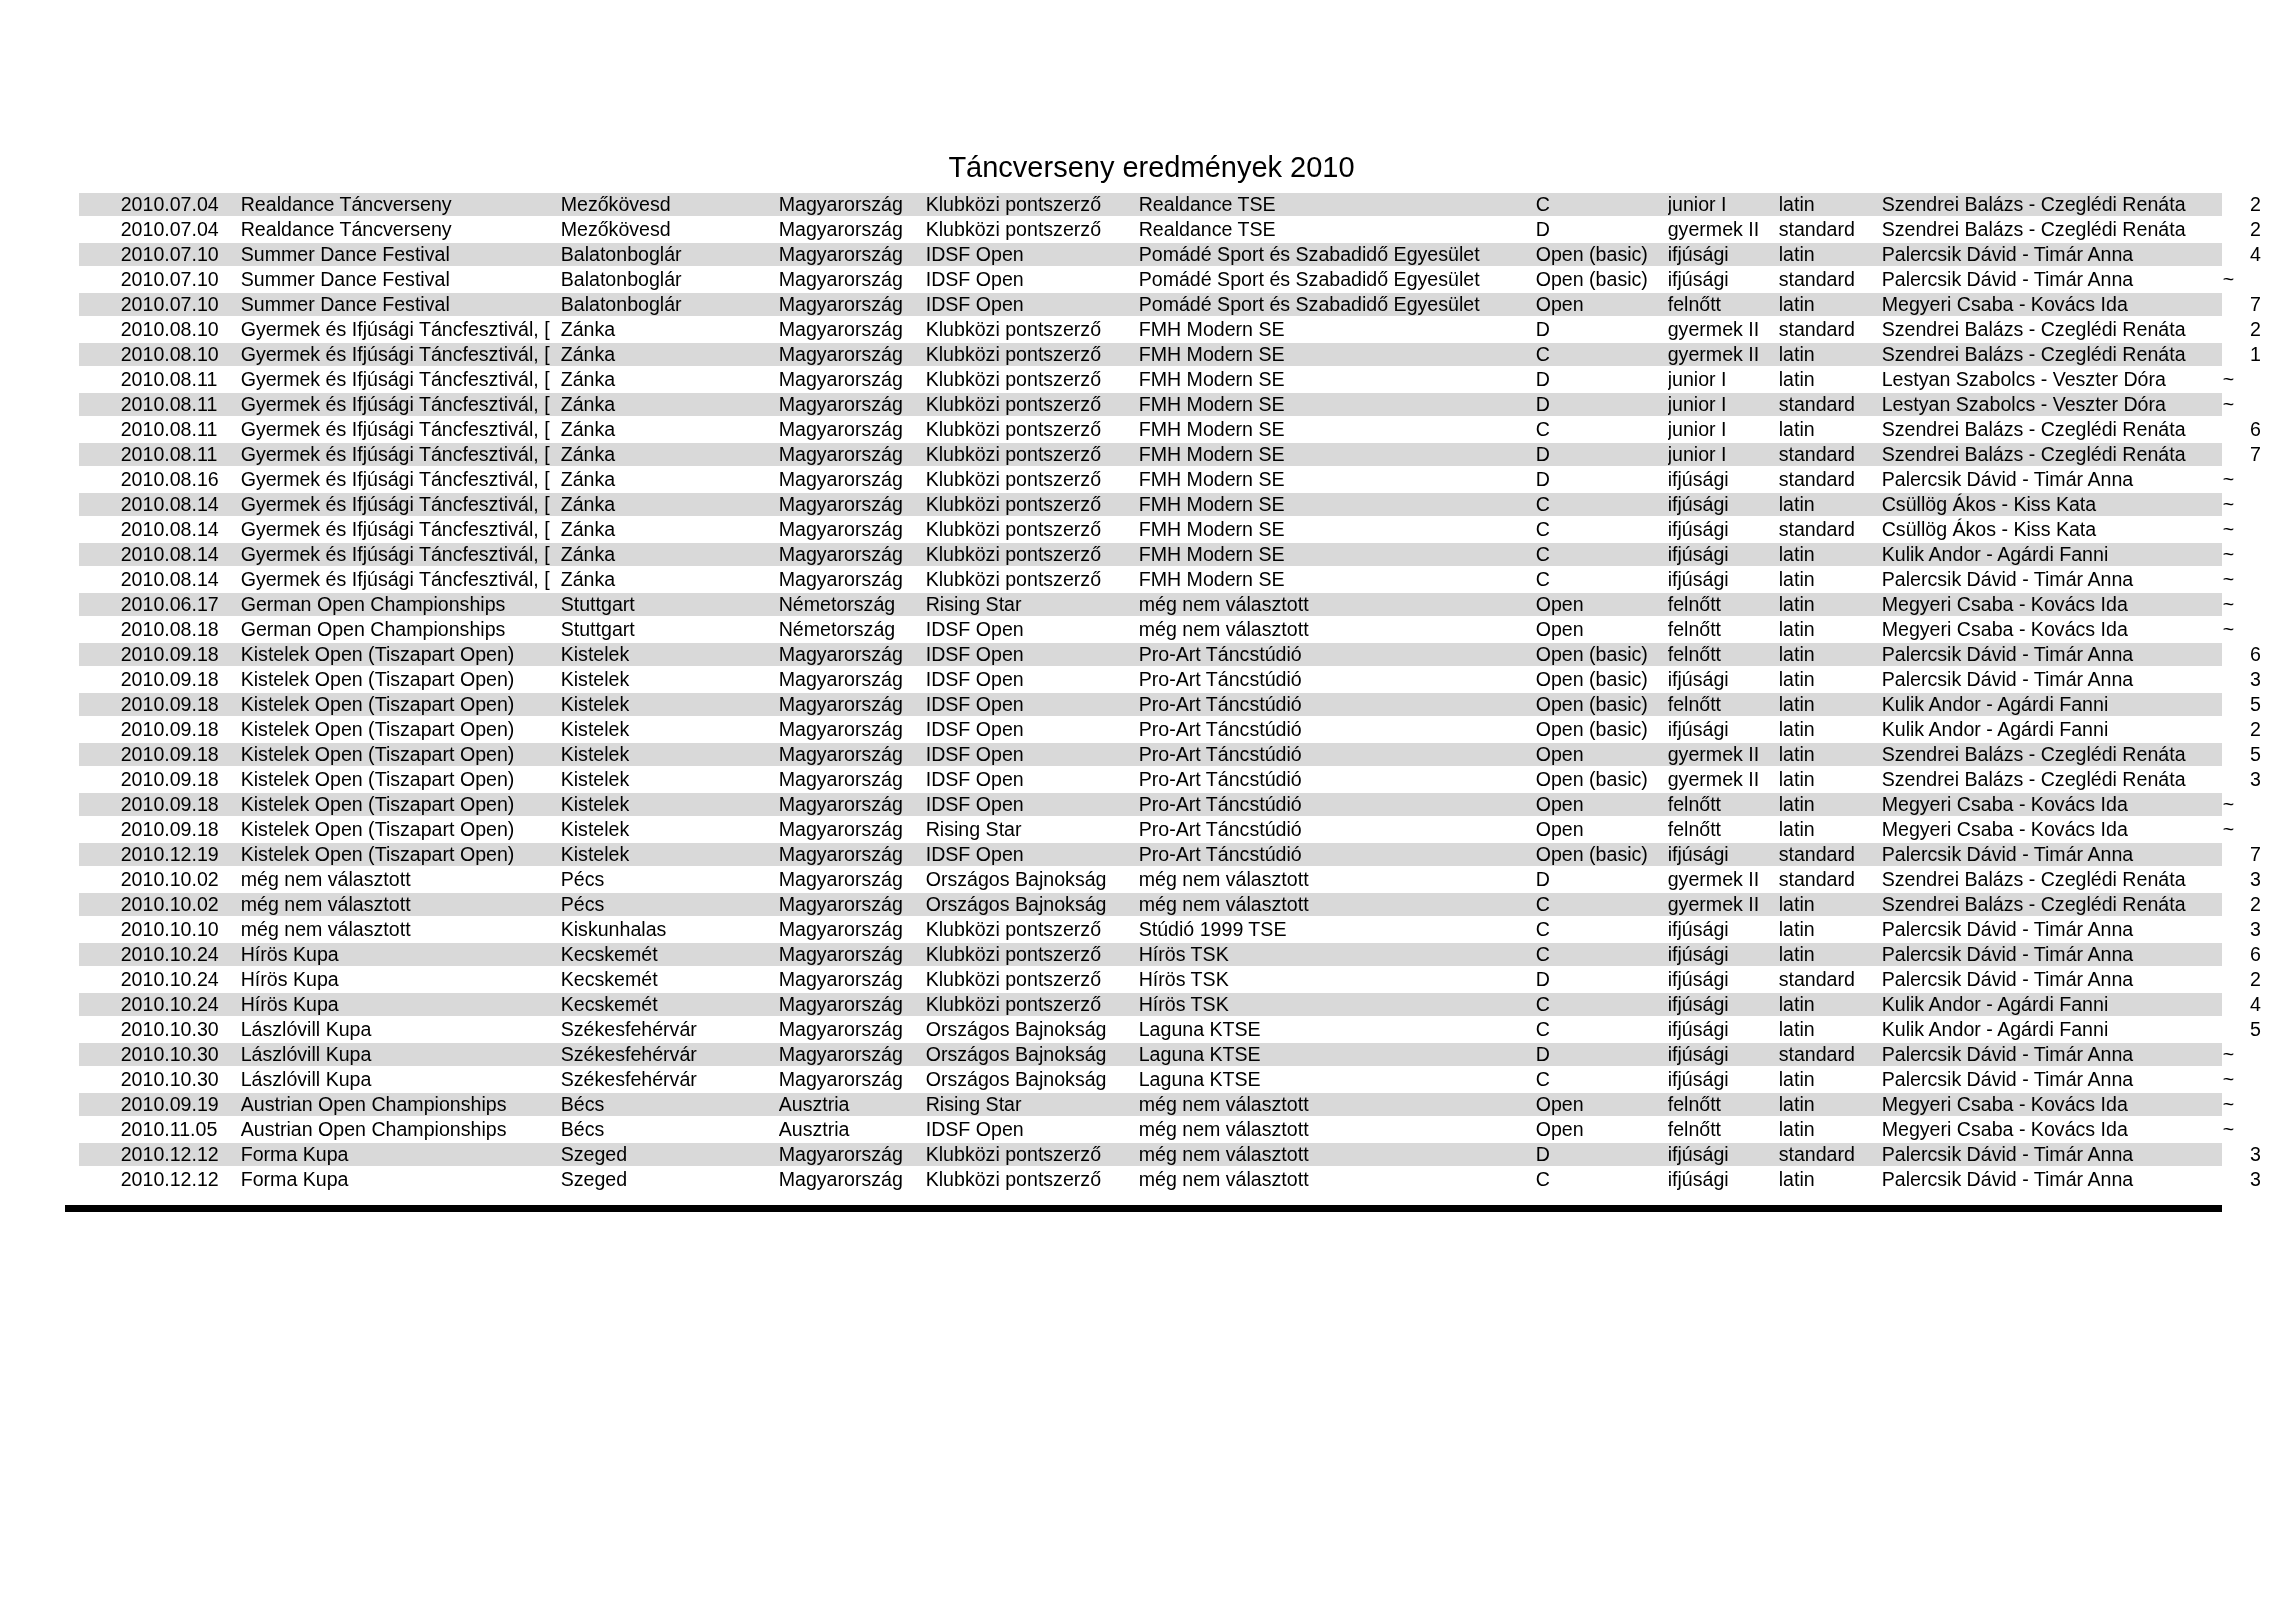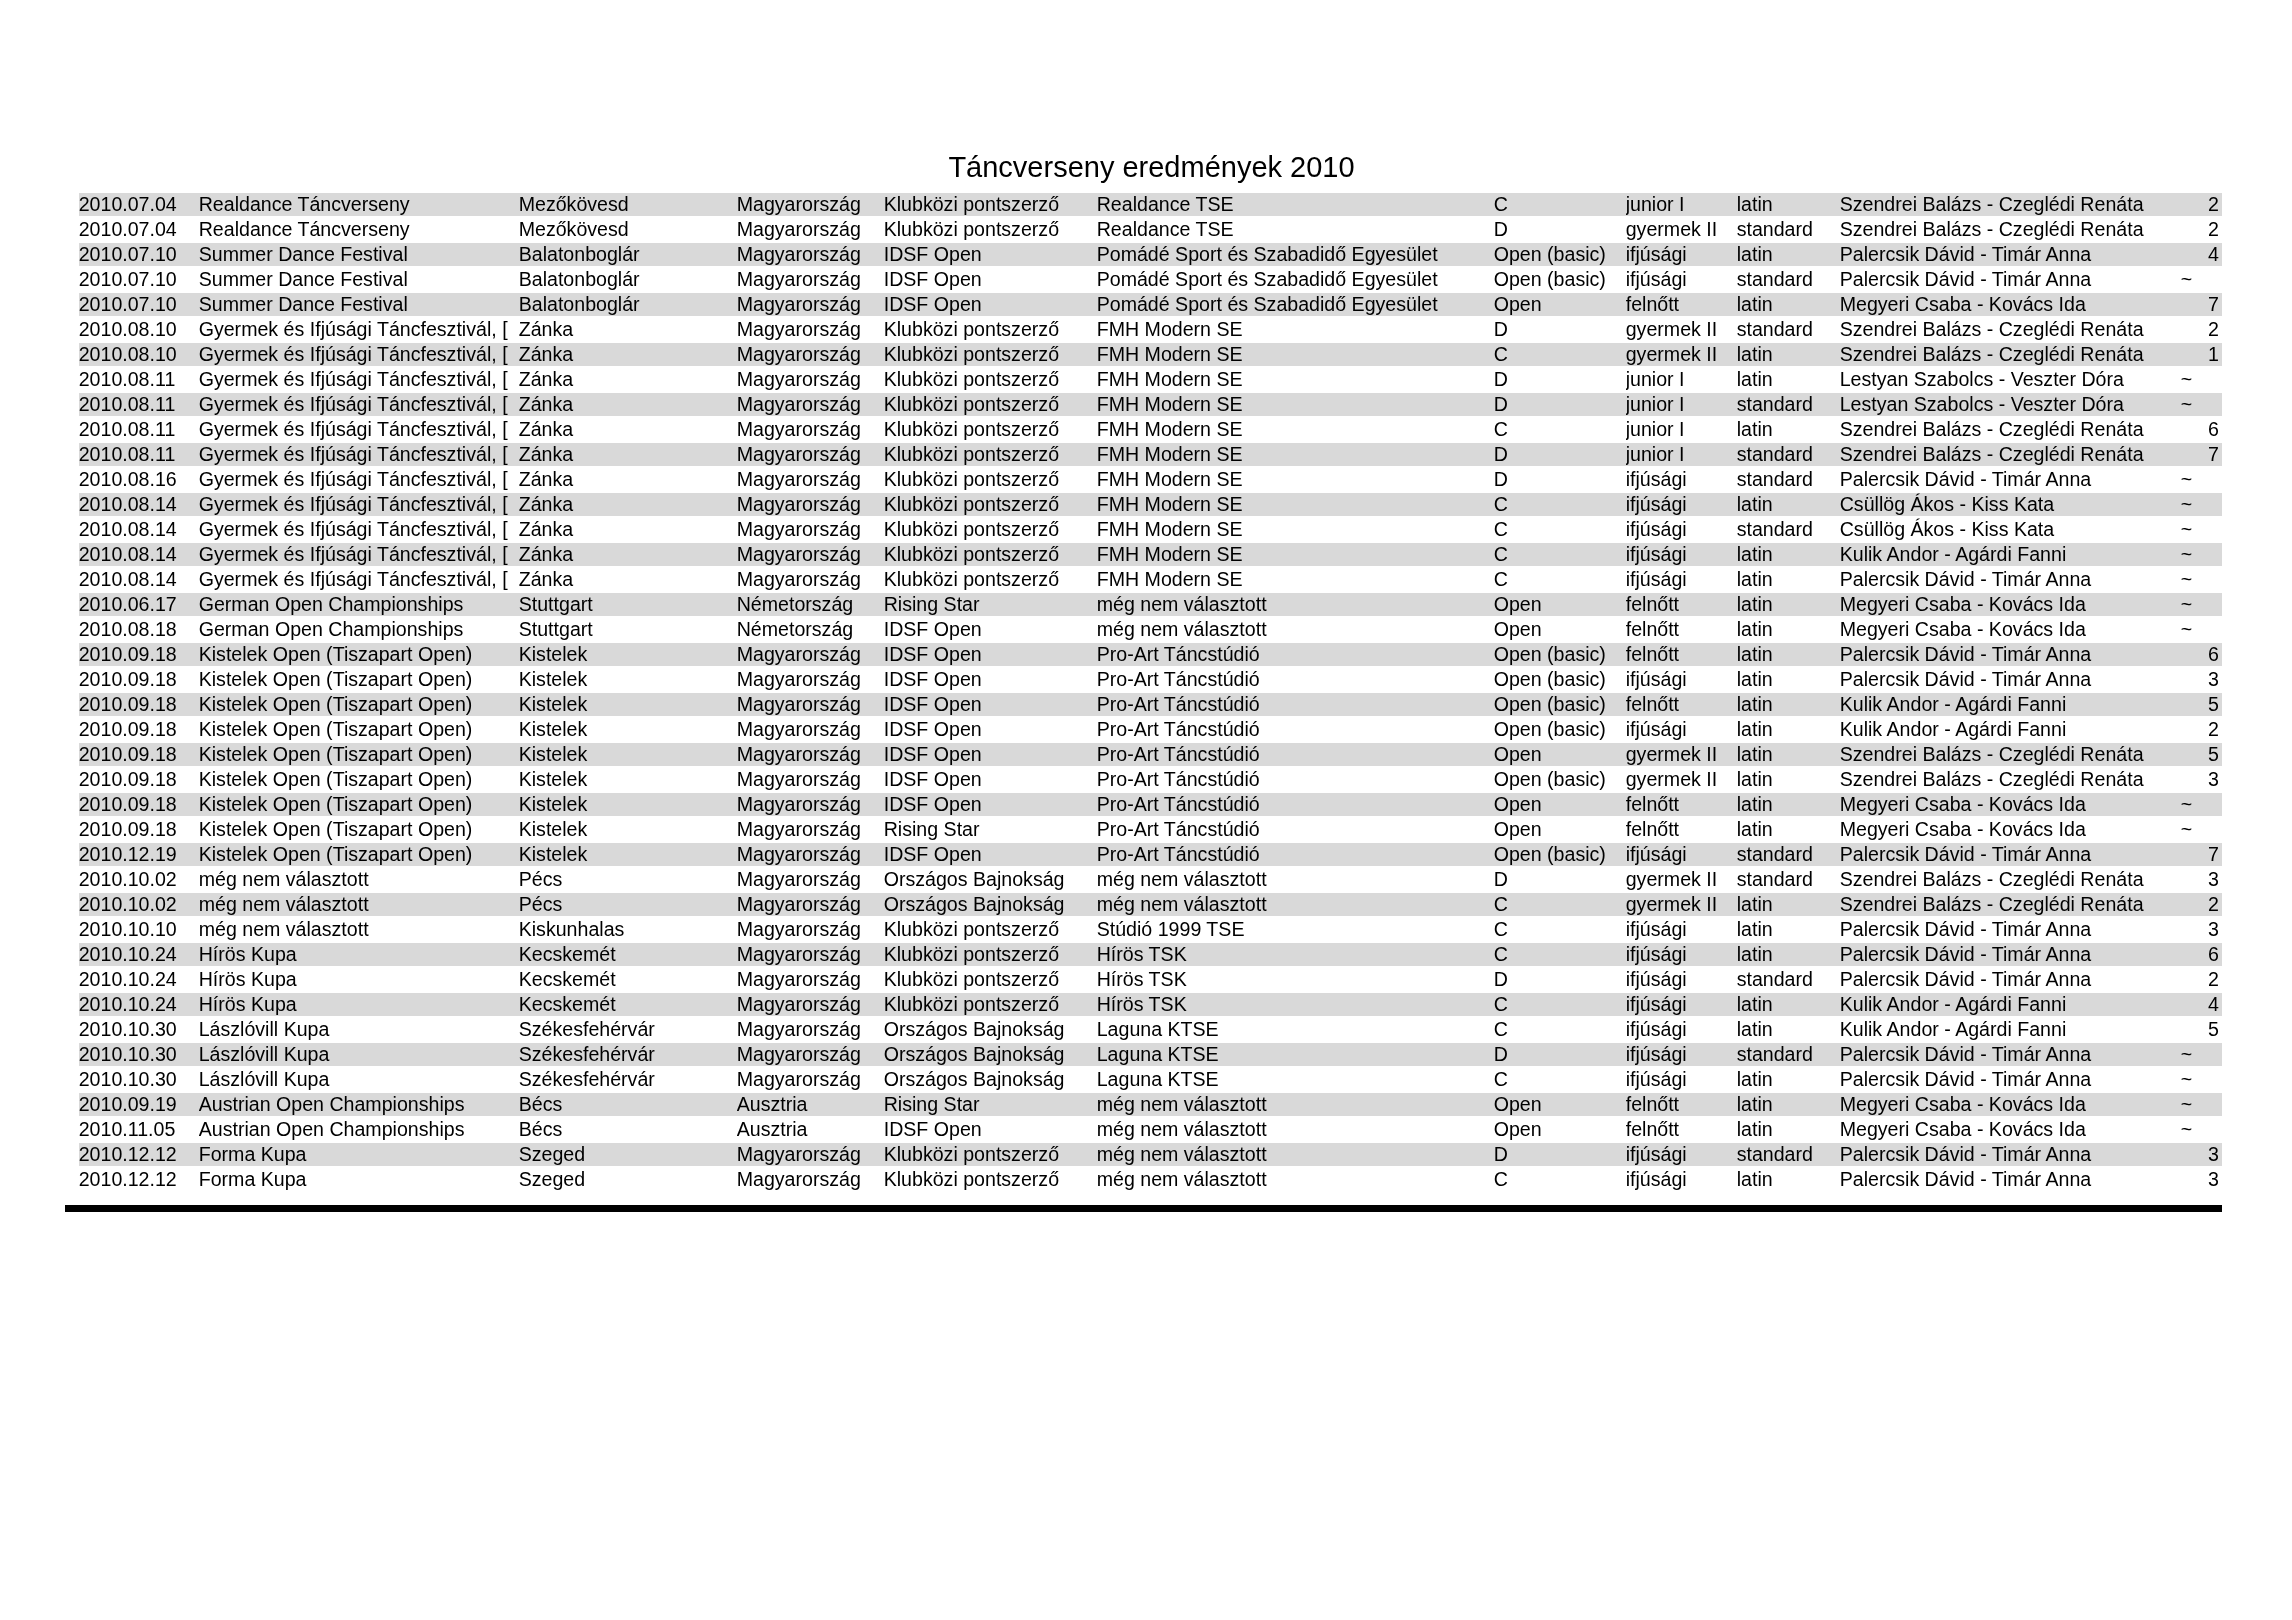--- a/index.html
+++ b/index.html
@@ -29,20 +29,21 @@
   }
   .row{
     display:grid;
     grid-template-columns:120px 320px 218px 147px 213px 397px 132px 111px 103px 340px 44px;
     height:25px;
     box-sizing:border-box;
     border-bottom:2px solid #ffffff;
     align-items:center;
     font-size:19.6px;
     line-height:22.5px;
+    padding-left:42px;
   }
   .row:nth-child(odd){background:#d9d9d9;}
   .row:nth-child(even){background:#ffffff;}
   .c{
     white-space:nowrap;
     overflow:hidden;
     display:block;
   }
   .result{text-align:right;padding-right:4.9px;}
   .result.tilde{text-align:left;padding-right:0;padding-left:1px;}

